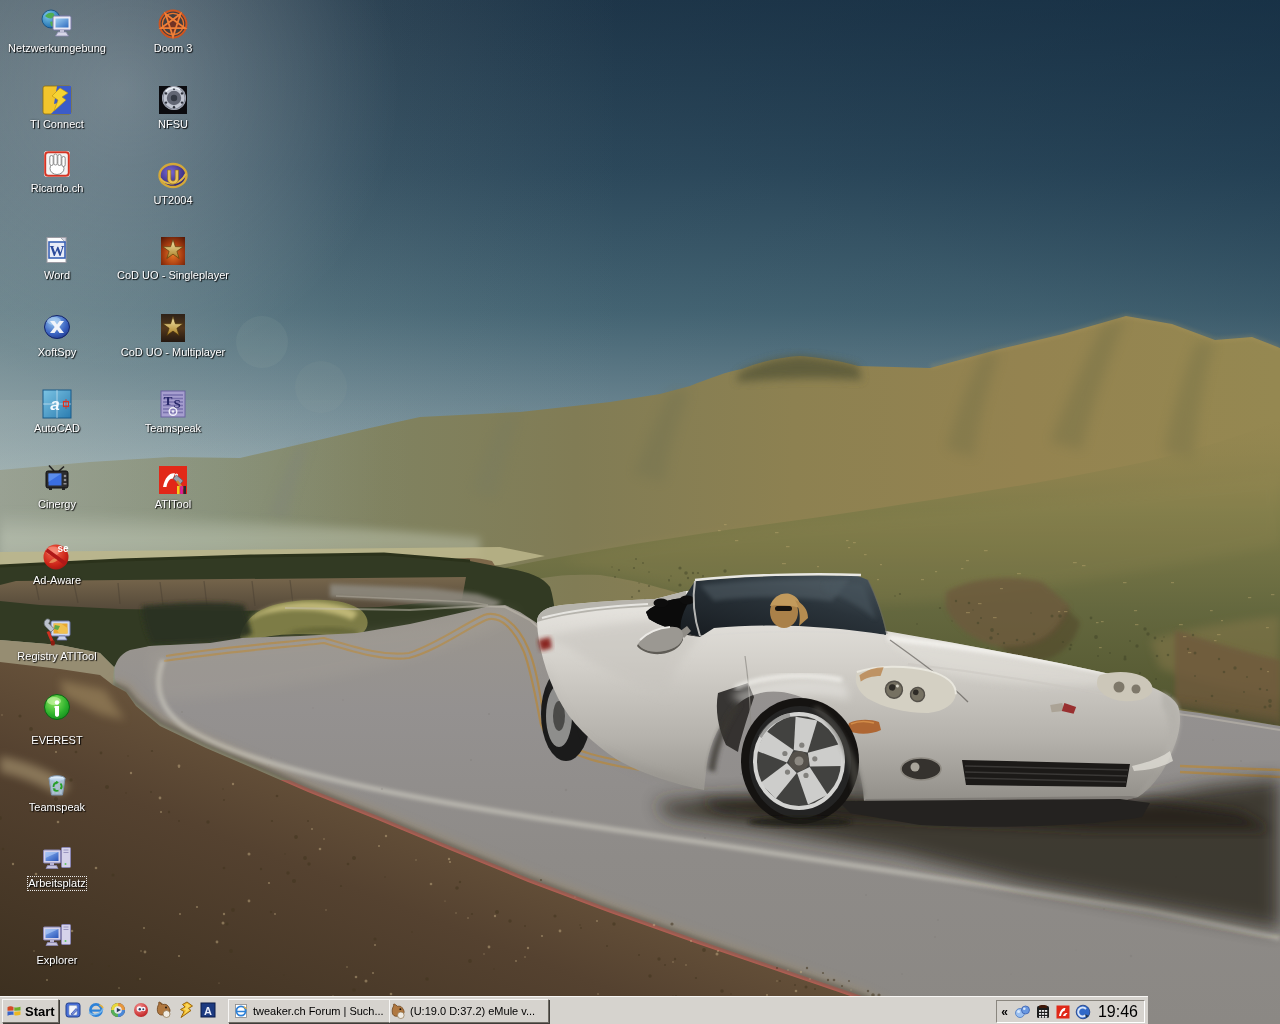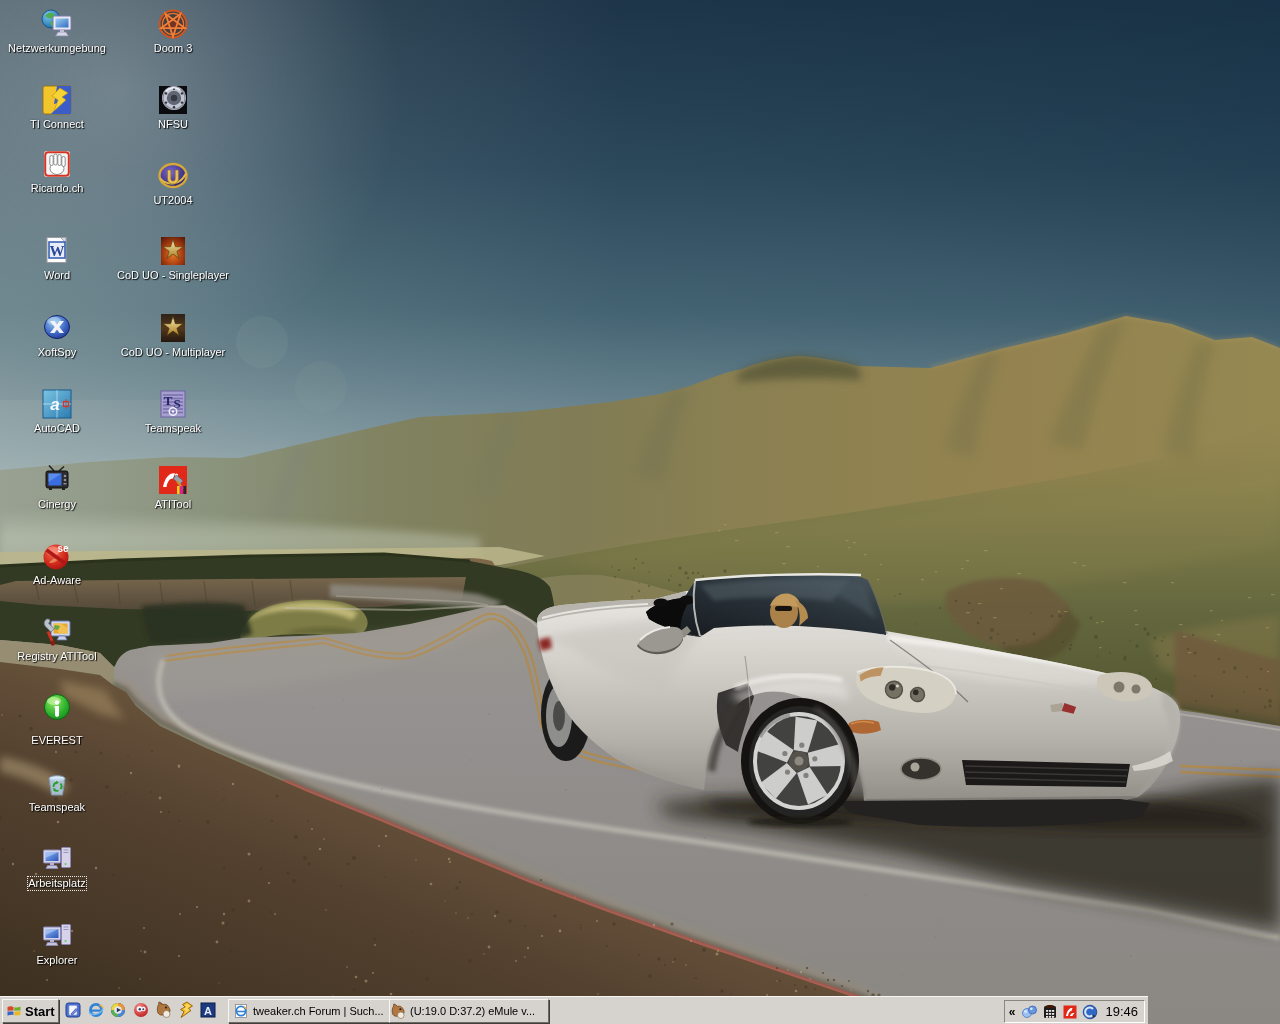--- a/index.html
+++ b/index.html
@@ -1151,15 +1151,15 @@
 <svg width="16" height="16" viewBox="0 0 16 16" style="margin:0 2px;">
 <rect x="1.5" y="1.5" width="13" height="13" fill="#e02818"></rect>
 <path d="M4,12 C5,6 8,3.5 10.5,4 L9.5,7 C7.5,7 6.5,9 6,12 Z" fill="#ffffff"></path>
 <path d="M8,12 C9,9 11,8.5 12.5,9.5 C11.5,10 10.5,11 10.5,12 Z" fill="#ffffff"></path>
 </svg>
 <svg width="16" height="16" viewBox="0 0 16 16" style="margin:0 2px;">
 <circle cx="8" cy="8" r="6.8" fill="#3068c8" stroke="#1c3c88" stroke-width="0.8"></circle>
 <path d="M11,5 A4.5,4.5 0 1 0 11,11" stroke="#d8e4f8" stroke-width="2" fill="none"></path>
 <path d="M10,10 L14,12 L11,14 Z" fill="#203858"></path>
 </svg>
-<span style="font-size:13px;margin-left:5px;">19:46</span>
+<span style="font-size:16px;margin-left:5px;">19:46</span>
 </div>
 </div>
 </div>
 </body></html>

